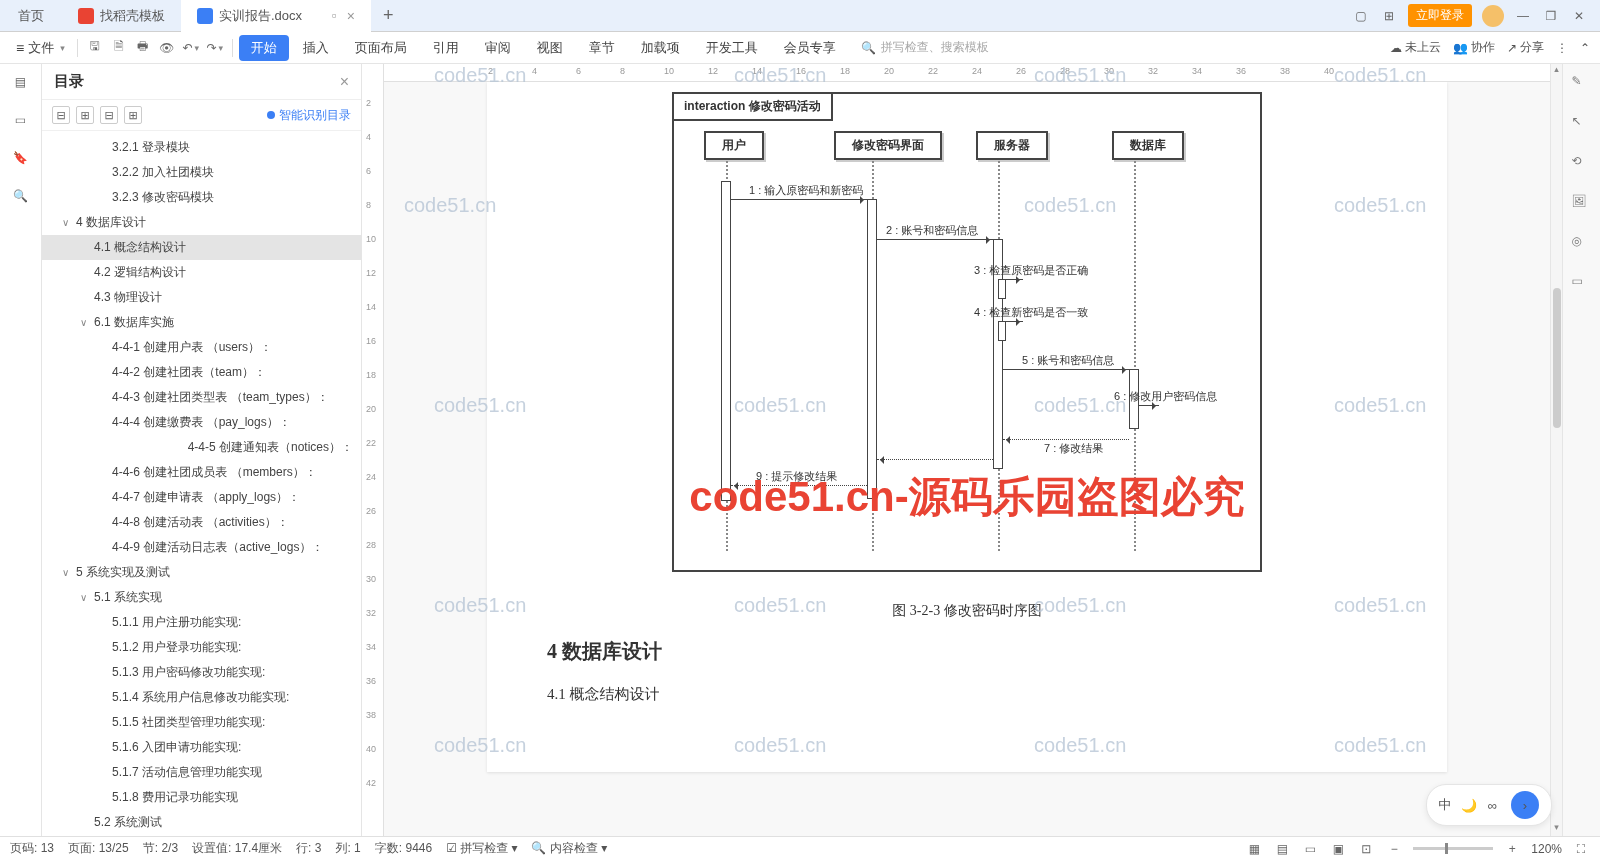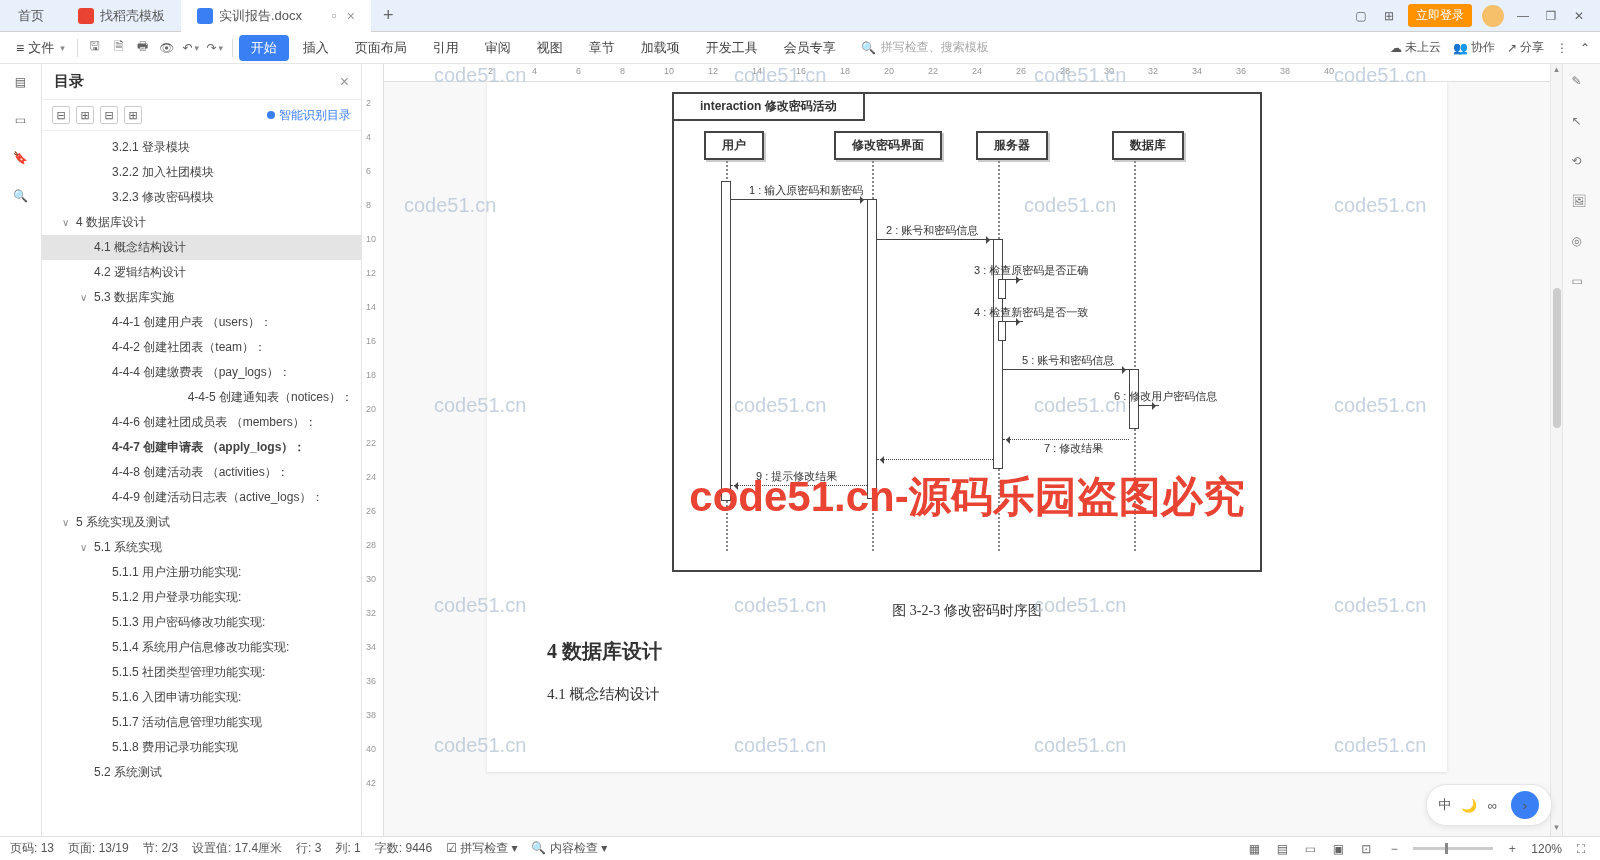--- a/index.html
+++ b/index.html
@@ -58,21 +58,21 @@
 
 
 .doc-area { flex: 1; background: #f8f8f8; position: relative; display: flex; }
 .v-ruler { width: 22px; background: #fff; border-right: 1px solid #e0e0e0; position: relative; font-size: 9px; color: #999; }
 .v-ruler .tick { position: absolute; left: 4px; }
 .doc-scroll { flex: 1; overflow: auto; position: relative; }
 .h-ruler { height: 18px; background: #fff; border-bottom: 1px solid #e0e0e0; position: relative; font-size: 9px; color: #999; }
 .h-ruler .htick { position: absolute; top: 2px; }
 .page { background: #fff; width: 960px; margin: 0 auto 20px; padding: 10px 60px 40px; box-shadow: 0 1px 3px rgba(0,0,0,0.1); min-height: 690px; }
 .diagram-box { border: 2px solid #444; width: 590px; margin: 0 auto 30px; padding: 0; background: #fff; position: relative; height: 480px; }
-.diagram-title { border: 2px solid #444; border-top: 0; border-left: 0; display: inline-block; padding: 4px 26px; font-size: 12px; font-weight: 600; }
+.diagram-title { border: 2px solid #444; border-top: 0; border-left: 0; display: inline-block; padding: 4px 10px; font-size: 12px; font-weight: 600; }
 .lifelines { position: relative; height: 440px; }
 .actor-box { position: absolute; top: 10px; border: 2px solid #444; padding: 4px 16px; font-size: 12px; font-weight: 600; background: #fff; box-shadow: 2px 2px 0 #ccc; }
 .lifeline { position: absolute; top: 40px; border-left: 2px dotted #888; height: 390px; }
 .activation { position: absolute; width: 10px; background: #fff; border: 1px solid #444; }
 .msg { position: absolute; font-size: 11px; color: #333; white-space: nowrap; }
 .msg-line { position: absolute; border-top: 1px solid #444; height: 1px; }
 .msg-line::after { content: ''; position: absolute; right: -1px; top: -4px; border: 4px solid transparent; border-left-color: #444; }
 .msg-line.rev::after { right: auto; left: -1px; border-left-color: transparent; border-right-color: #444; }
 .msg-line.dashed { border-top-style: dotted; }
 .caption { text-align: center; font-size: 14px; margin: 14px 0; font-family: SimSun, serif; }
@@ -213,44 +213,52 @@
         </div>
         <div class="tree-item selected" style="padding-left: 38px;">
           <span class="tree-caret"></span>
           <span class="tree-label">4.1 概念结构设计</span>
         </div>
         <div class="tree-item" style="padding-left: 38px;">
           <span class="tree-caret"></span>
           <span class="tree-label">4.2 逻辑结构设计</span>
         </div>
         <div class="tree-item" style="padding-left: 38px;">
+          <span class="tree-caret"></span>
+          <span class="tree-label">4.3 物理设计</span>
+        </div>
+        <div class="tree-item" style="padding-left: 38px;">
           <span class="tree-caret">∨</span>
-          <span class="tree-label">5.3 数据库实施</span>
+          <span class="tree-label">6.1 数据库实施</span>
         </div>
         <div class="tree-item" style="padding-left: 56px;">
           <span class="tree-caret"></span>
           <span class="tree-label">4-4-1 创建用户表 （users）：</span>
         </div>
         <div class="tree-item" style="padding-left: 56px;">
           <span class="tree-caret"></span>
           <span class="tree-label">4-4-2 创建社团表（team）：</span>
         </div>
         <div class="tree-item" style="padding-left: 56px;">
           <span class="tree-caret"></span>
+          <span class="tree-label">4-4-3 创建社团类型表 （team_types）：</span>
+        </div>
+        <div class="tree-item" style="padding-left: 56px;">
+          <span class="tree-caret"></span>
           <span class="tree-label">4-4-4 创建缴费表 （pay_logs）：</span>
         </div>
         <div class="tree-item" style="padding-left: 56px; justify-content: flex-end;">
           <span class="tree-caret"></span>
           <span class="tree-label">4-4-5 创建通知表（notices）：</span>
         </div>
         <div class="tree-item" style="padding-left: 56px;">
           <span class="tree-caret"></span>
           <span class="tree-label">4-4-6 创建社团成员表 （members）：</span>
         </div>
-        <div class="tree-item" style="padding-left: 56px; font-weight: bold;">
+        <div class="tree-item" style="padding-left: 56px;">
           <span class="tree-caret"></span>
           <span class="tree-label">4-4-7 创建申请表 （apply_logs）：</span>
         </div>
         <div class="tree-item" style="padding-left: 56px;">
           <span class="tree-caret"></span>
           <span class="tree-label">4-4-8 创建活动表 （activities）：</span>
         </div>
         <div class="tree-item" style="padding-left: 56px;">
           <span class="tree-caret"></span>
           <span class="tree-label">4-4-9 创建活动日志表（active_logs）：</span>
@@ -435,21 +443,21 @@
       <span class="rs-icon">⟲</span>
       <span class="rs-icon">🖼</span>
       <span class="rs-icon">◎</span>
       <span class="rs-icon">▭</span>
     </div>
   </div>
 </div>
 
 <div class="status-bar">
   <span>页码: 13</span>
-  <span>页面: 13/19</span>
+  <span>页面: 13/25</span>
   <span>节: 2/3</span>
   <span>设置值: 17.4厘米</span>
   <span>行: 3</span>
   <span>列: 1</span>
   <span>字数: 9446</span>
   <span>☑ <span>拼写检查</span> ▾</span>
   <span>🔍 <span>内容检查</span> ▾</span>
   <div class="status-right">
     <span class="sb-icon">▦</span>
     <span class="sb-icon">▤</span>

